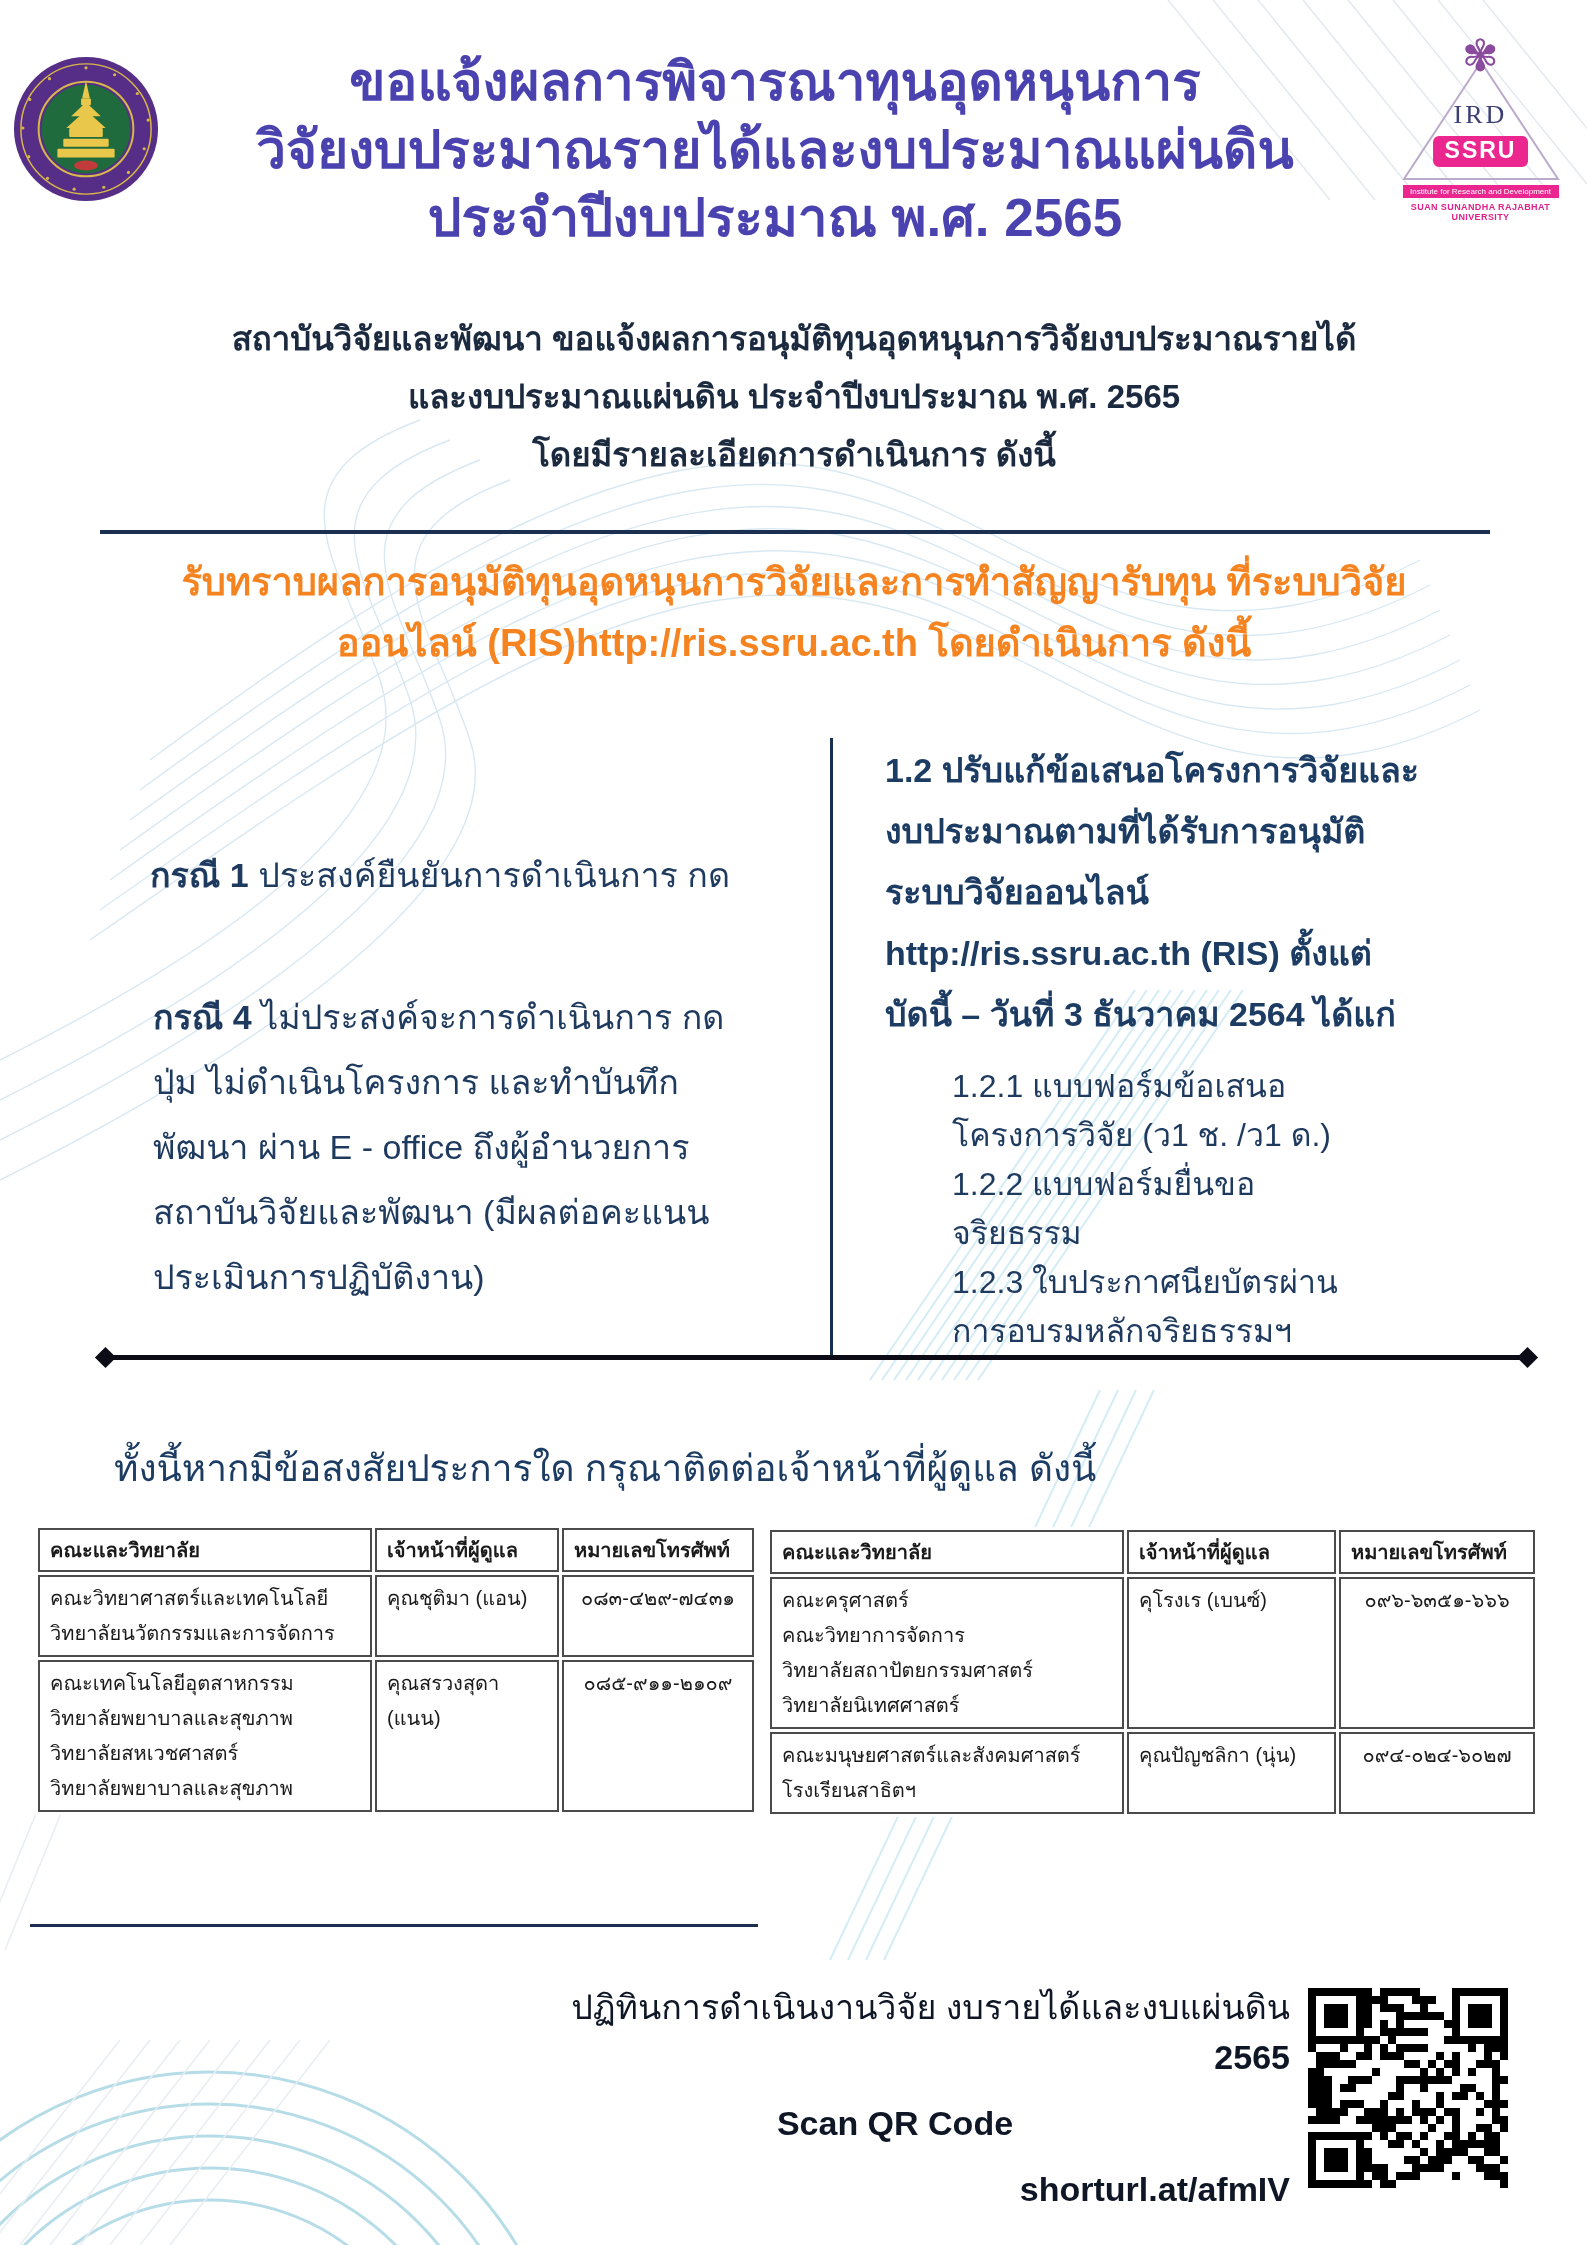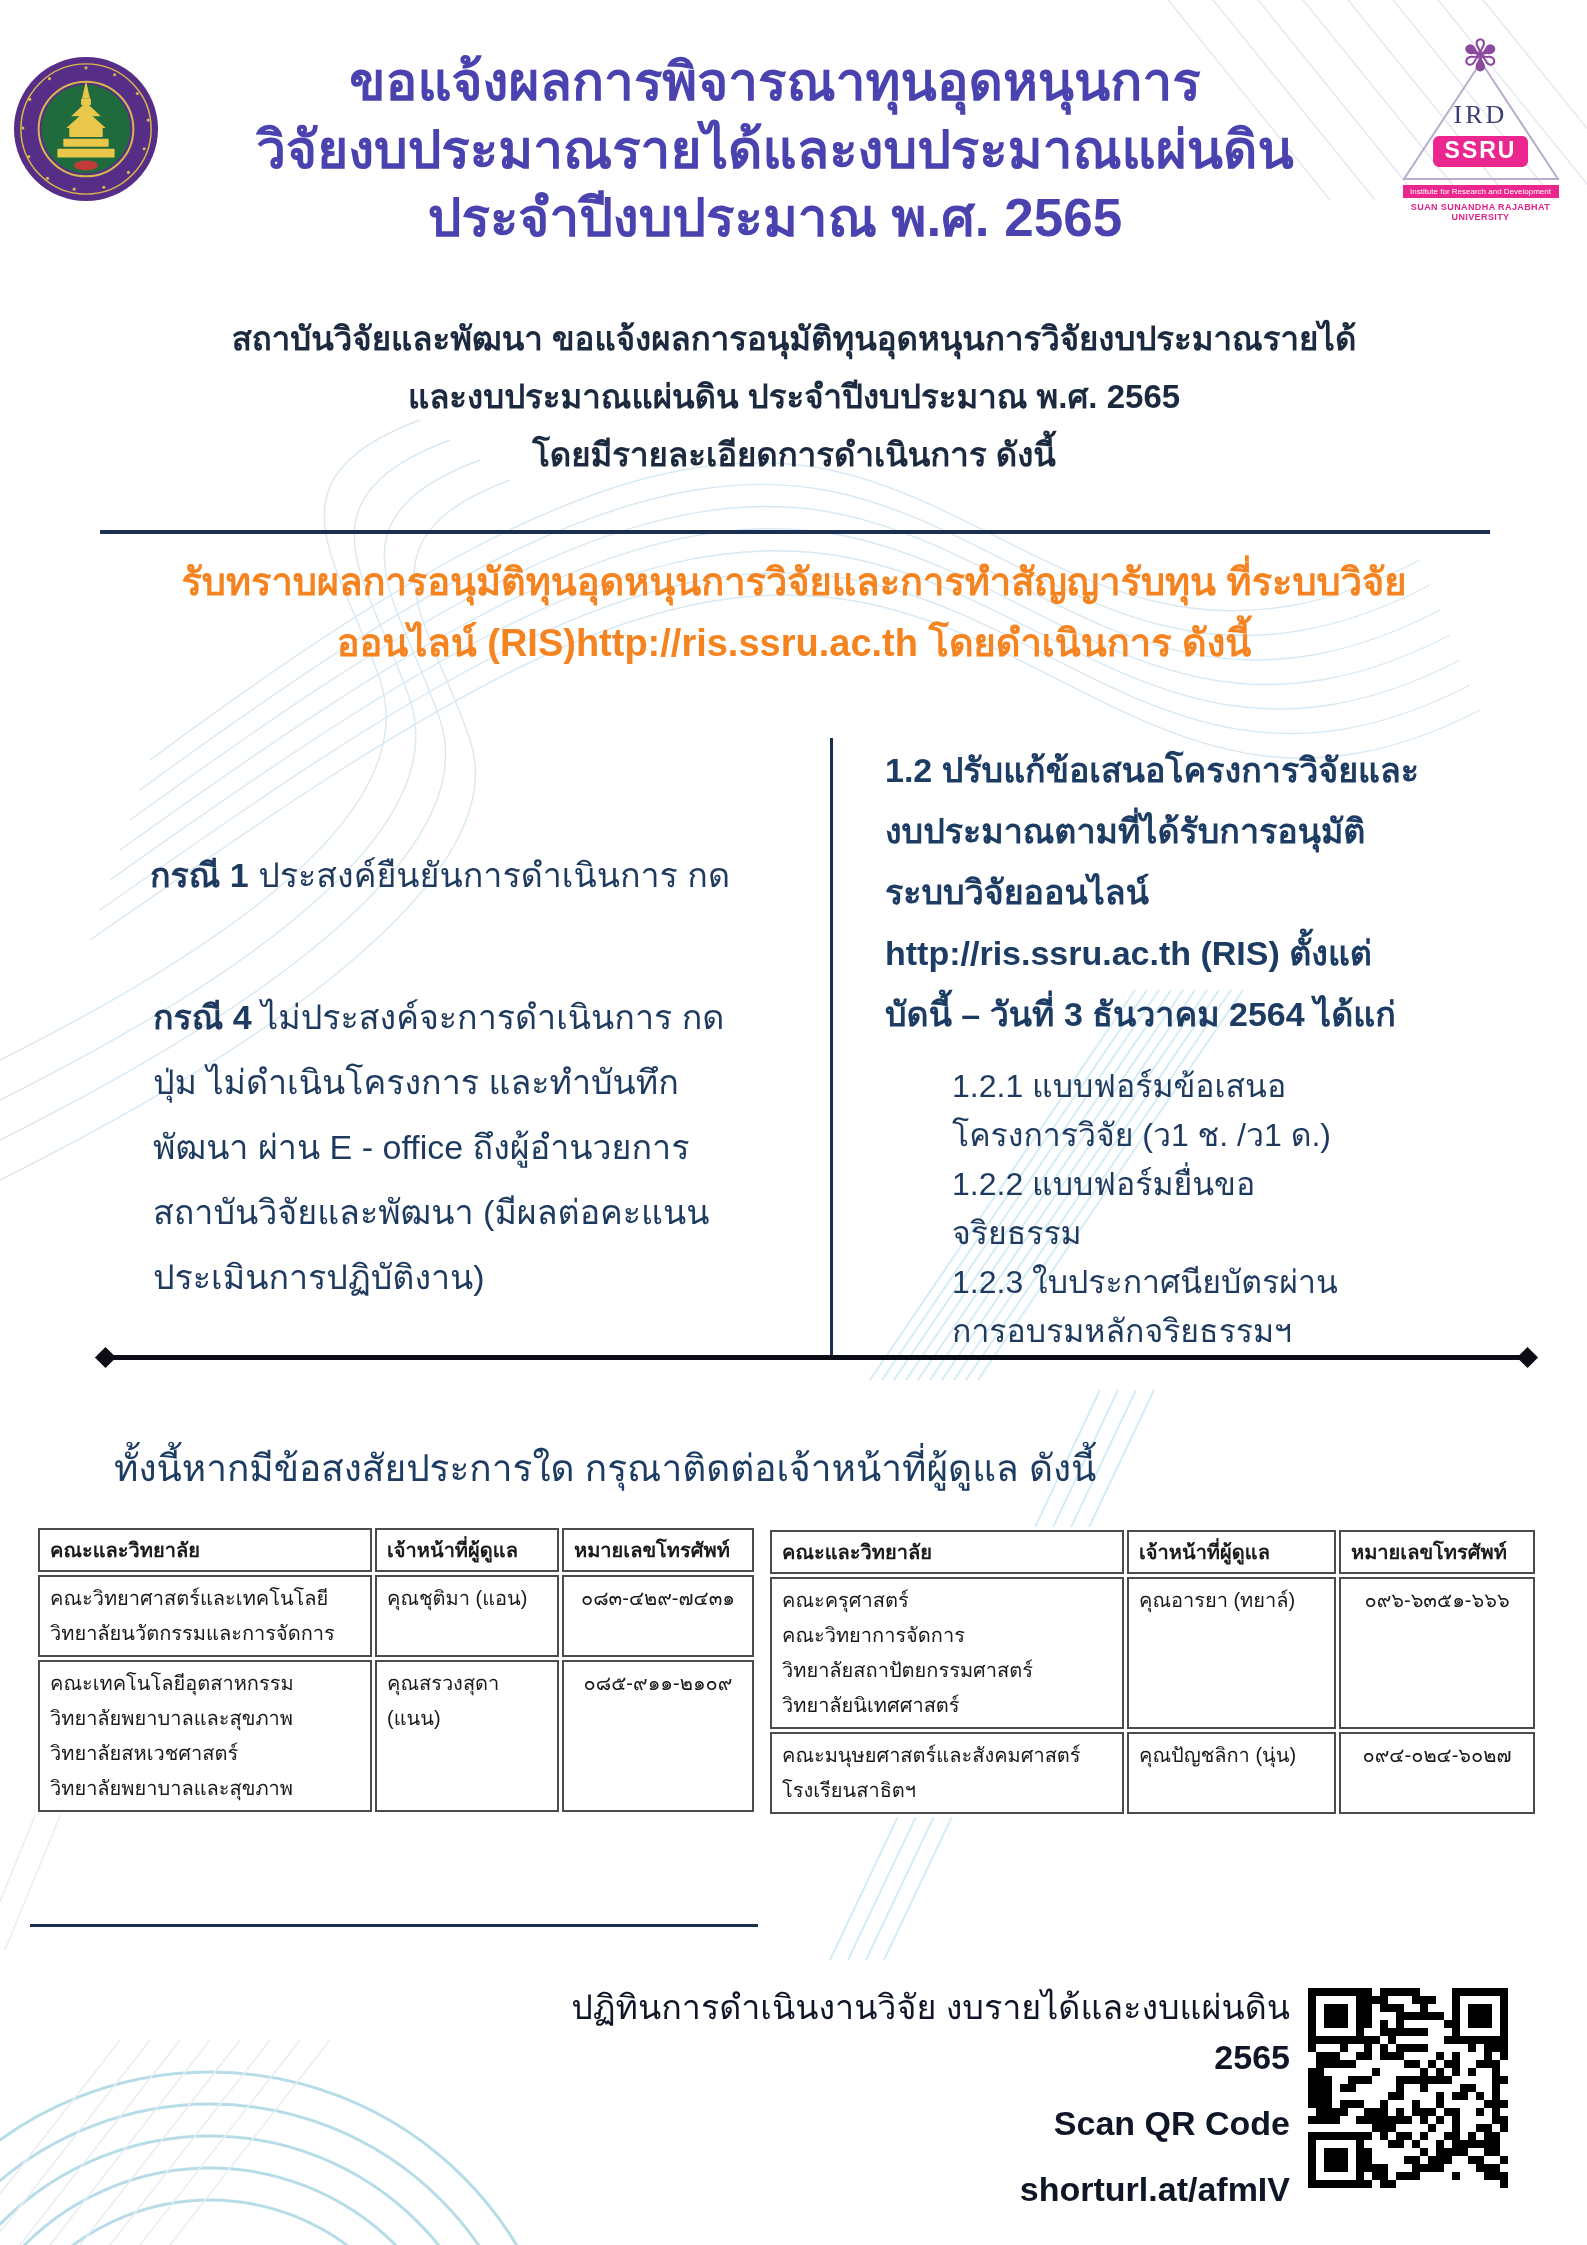--- a/index.html
+++ b/index.html
@@ -253,39 +253,39 @@
       <th style="width:185px;">เจ้าหน้าที่ผู้ดูแล</th>
       <th style="width:172px;">หมายเลขโทรศัพท์</th>
     </tr>
     <tr>
       <td>
         <div class="facline">คณะครุศาสตร์</div>
         <div class="facline">คณะวิทยาการจัดการ</div>
         <div class="facline">วิทยาลัยสถาปัตยกรรมศาสตร์</div>
         <div class="facline">วิทยาลัยนิเทศศาสตร์</div>
       </td>
-      <td class="staff">คุณอารยา  (ทยาล์)</td>
+      <td class="staff">คุโรงเร  (เบนซ์)</td>
       <td class="phone">๐๙๖-๖๓๕๑-๖๖๖</td>
     </tr>
     <tr>
       <td>
         <div class="facline">คณะมนุษยศาสตร์และสังคมศาสตร์</div>
         <div class="facline">โรงเรียนสาธิตฯ</div>
       </td>
       <td class="staff">คุณปัญชลิกา (นุ่น)</td>
       <td class="phone">๐๙๔-๐๒๔-๖๐๒๗</td>
     </tr>
   </tbody>
     </table>
 
   <div class="abs rule" style="left:30px;top:1924px;width:728px;height:3px;"></div>
 
   <div class="abs footertxt" style="left:500px;top:1982px;width:790px;">
     <div style="line-height:50px;"><span>ปฏิทินการดำเนินงานวิจัย งบรายได้และงบแผ่นดิน </span><span class="bold">2565</span></div>
-    <div class="bold" style="line-height:50px;margin-top:16px;">Scan QR Code</div>
+    <div class="bold" style="line-height:50px;margin-top:16px;text-align:center;">Scan QR Code</div>
     <div class="bold" style="line-height:50px;margin-top:16px;">shorturl.at/afmIV</div>
   </div>
 
   <div class="qr" style="left:1308px;top:1988px;">
       <i style="left:0px;top:0px"></i>
       <i style="left:8px;top:0px"></i>
       <i style="left:16px;top:0px"></i>
       <i style="left:24px;top:0px"></i>
       <i style="left:32px;top:0px"></i>
       <i style="left:40px;top:0px"></i>

